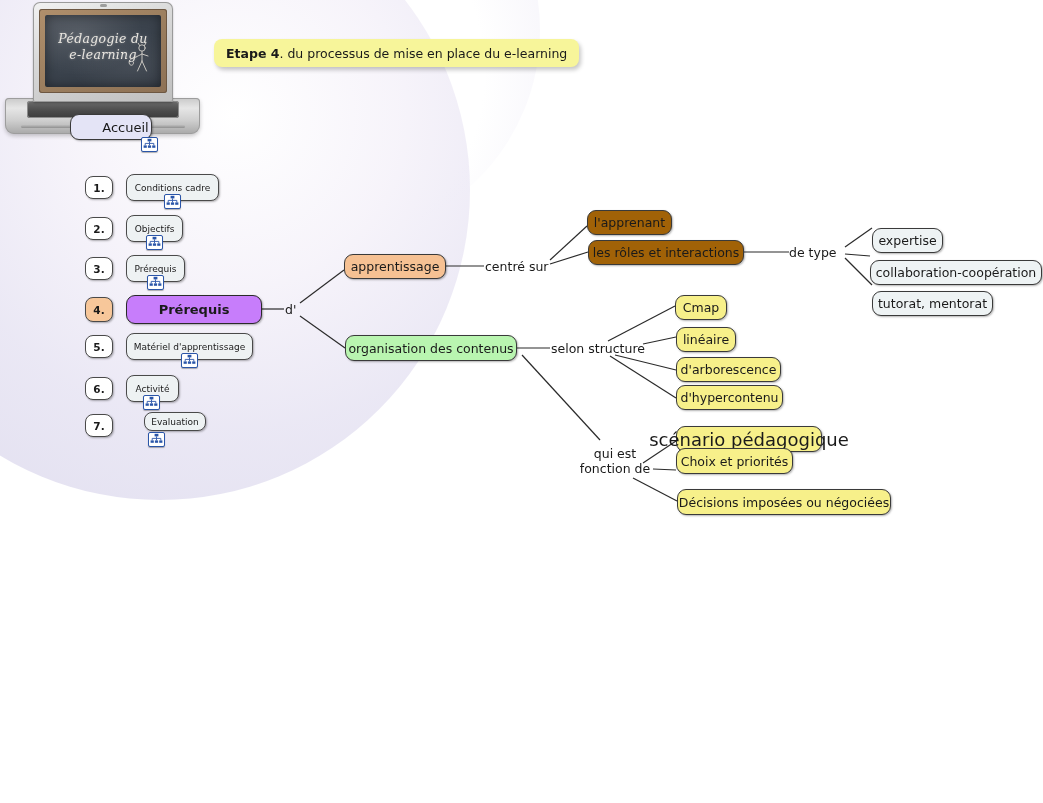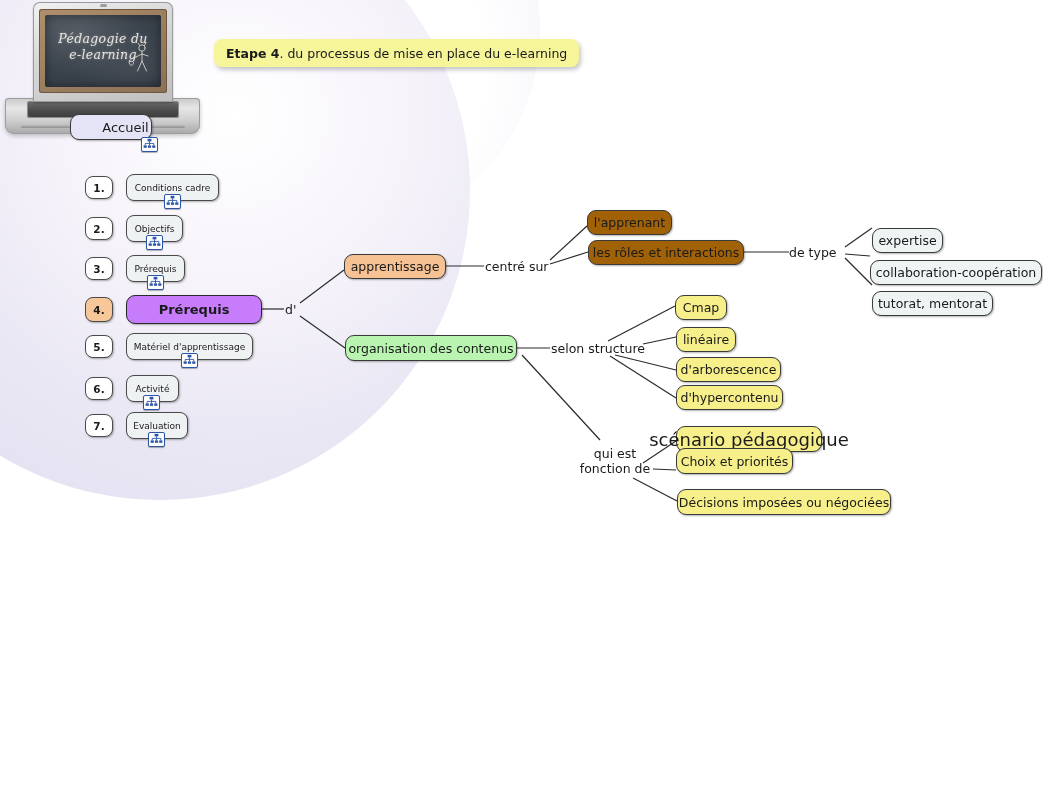--- a/index.html
+++ b/index.html
@@ -436,21 +436,21 @@
       <path d="M7.5 3.4 L7.5 5.4 M3.2 5.4 L11.8 5.4 M3.2 5.4 L3.2 7.4 M7.5 5.4 L7.5 7.4 M11.8 5.4 L11.8 7.4" stroke="#2a55a8" stroke-width="0.9" fill="none"></path>
       <rect x="1.6" y="7.4" width="3.2" height="2.4" fill="#2a55a8"></rect>
       <rect x="5.9" y="7.4" width="3.2" height="2.4" fill="#2a55a8"></rect>
       <rect x="10.2" y="7.4" width="3.2" height="2.4" fill="#2a55a8"></rect>
     </svg>
   </div>
 
   <div class="node num" style="left:85px; top:414px; width:28px; height:23px;">
     <span>7.</span>
   </div>
-  <div class="node step" style="left:126px; top:412px; width:62px; height:27px;">
+  <div class="node step" style="left:144px; top:412px; width:62px; height:19px;">
     <span class="lbl">Evaluation</span>
   </div>
   <div class="cmicon" style="left:148px; top:432px;">
     <svg width="15" height="13" viewBox="0 0 15 13">
       <rect x="5.6" y="0.8" width="3.8" height="2.6" fill="#2a55a8"></rect>
       <path d="M7.5 3.4 L7.5 5.4 M3.2 5.4 L11.8 5.4 M3.2 5.4 L3.2 7.4 M7.5 5.4 L7.5 7.4 M11.8 5.4 L11.8 7.4" stroke="#2a55a8" stroke-width="0.9" fill="none"></path>
       <rect x="1.6" y="7.4" width="3.2" height="2.4" fill="#2a55a8"></rect>
       <rect x="5.9" y="7.4" width="3.2" height="2.4" fill="#2a55a8"></rect>
       <rect x="10.2" y="7.4" width="3.2" height="2.4" fill="#2a55a8"></rect>
     </svg>

